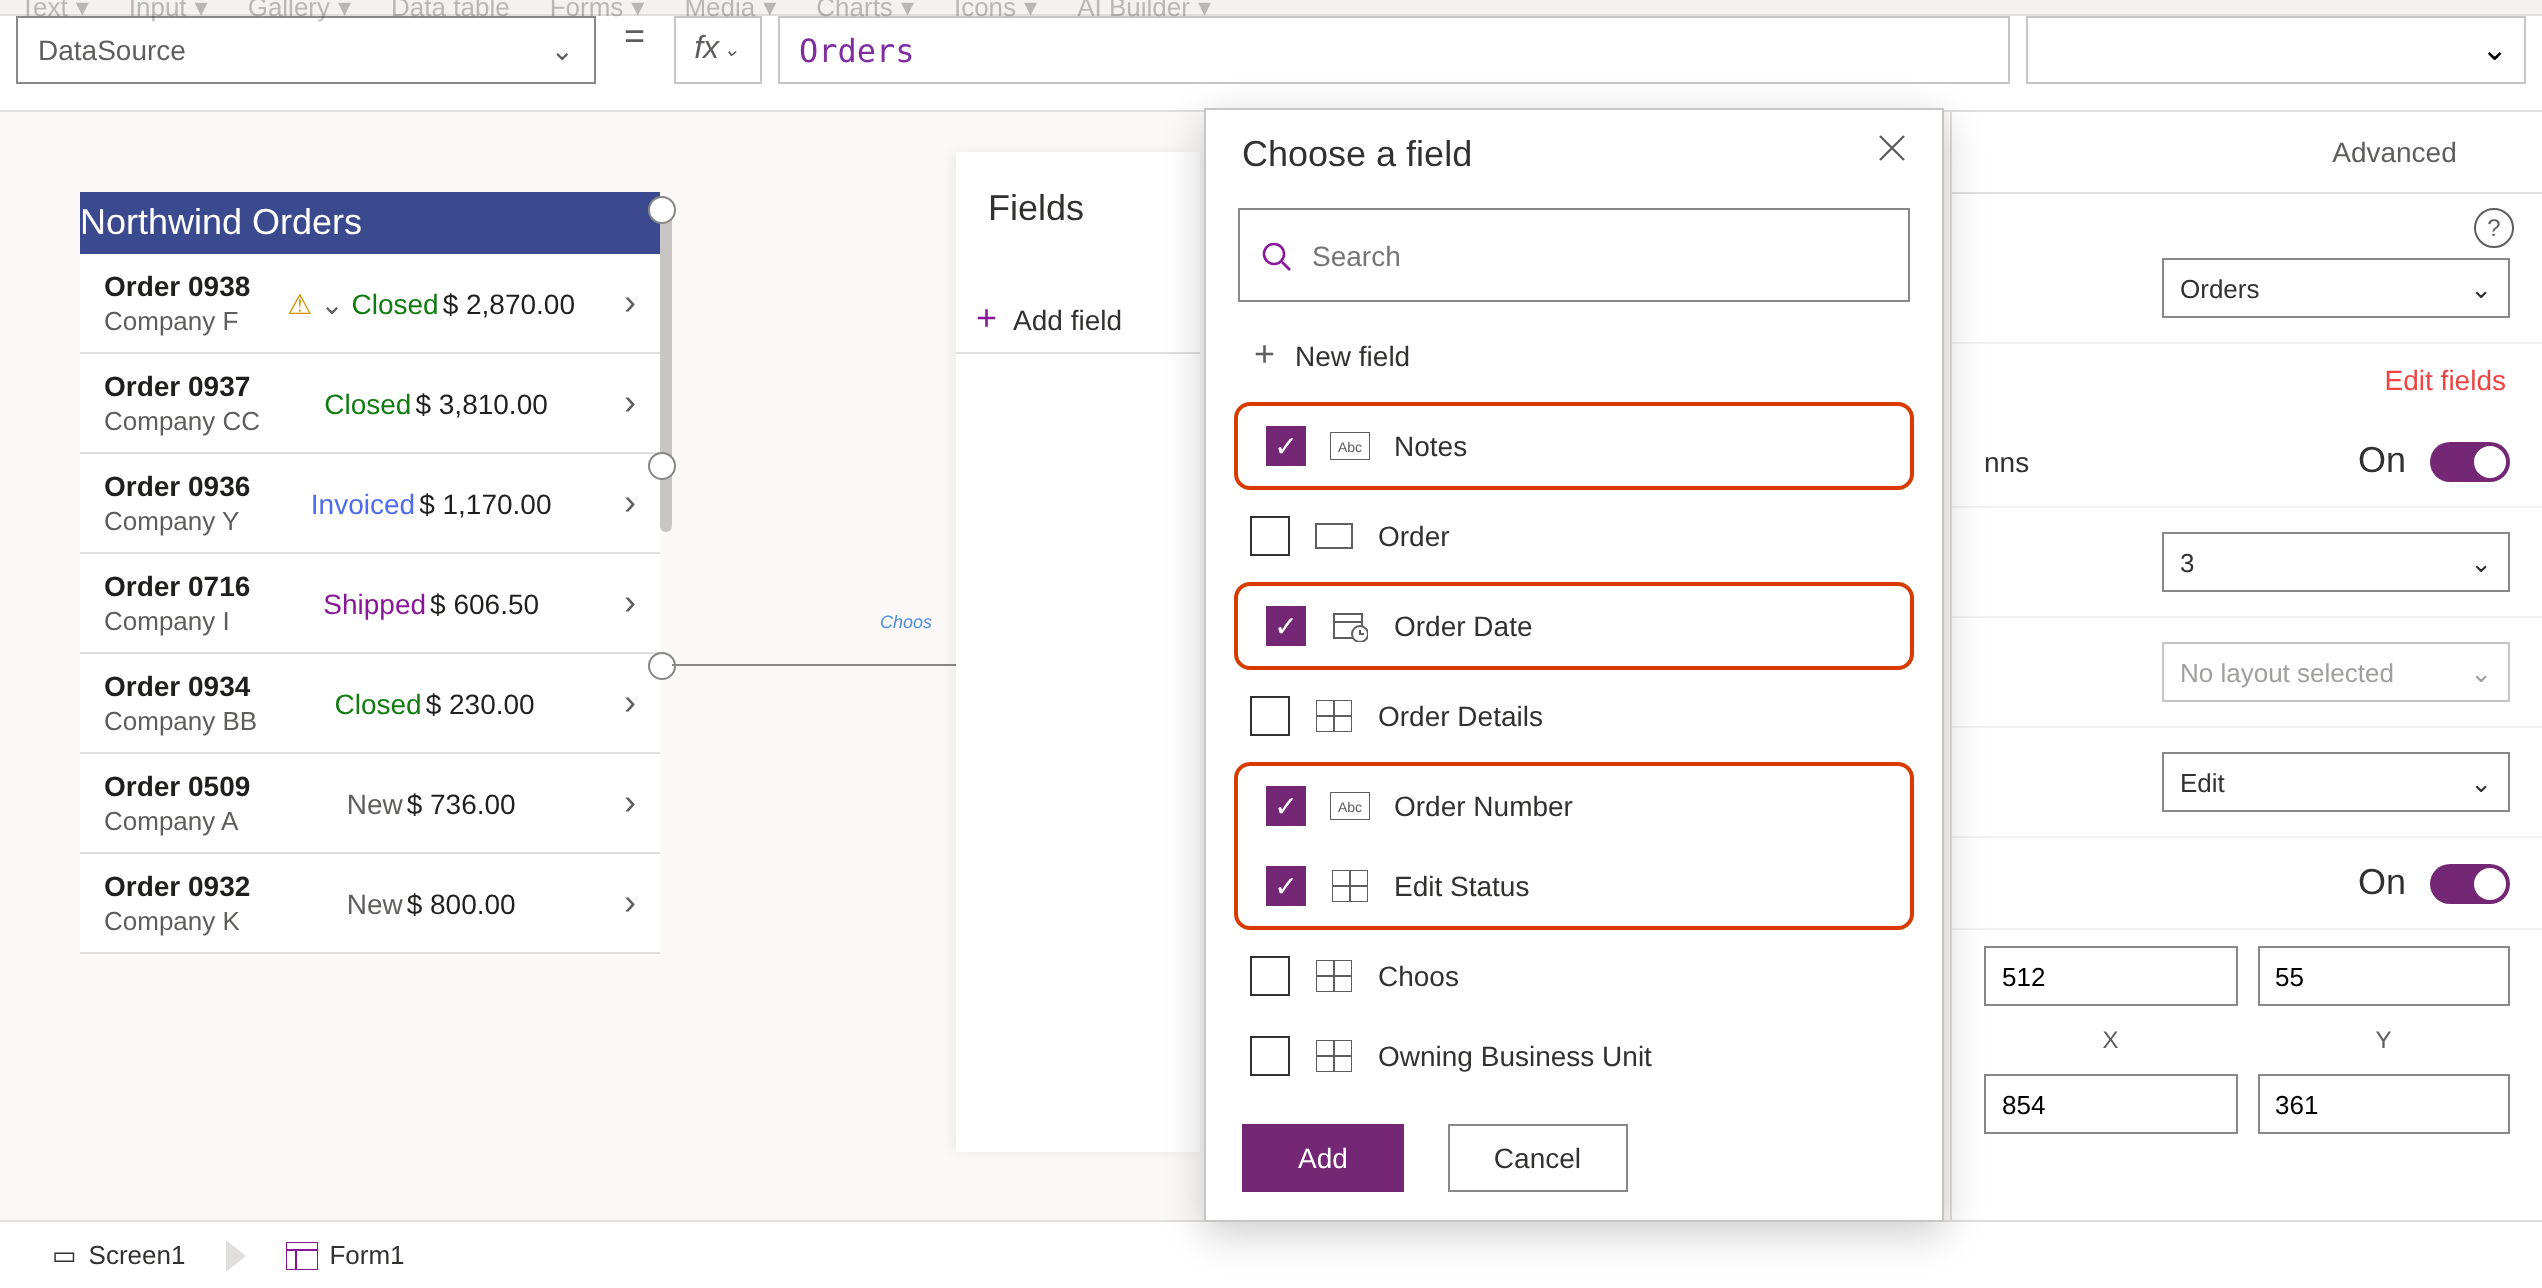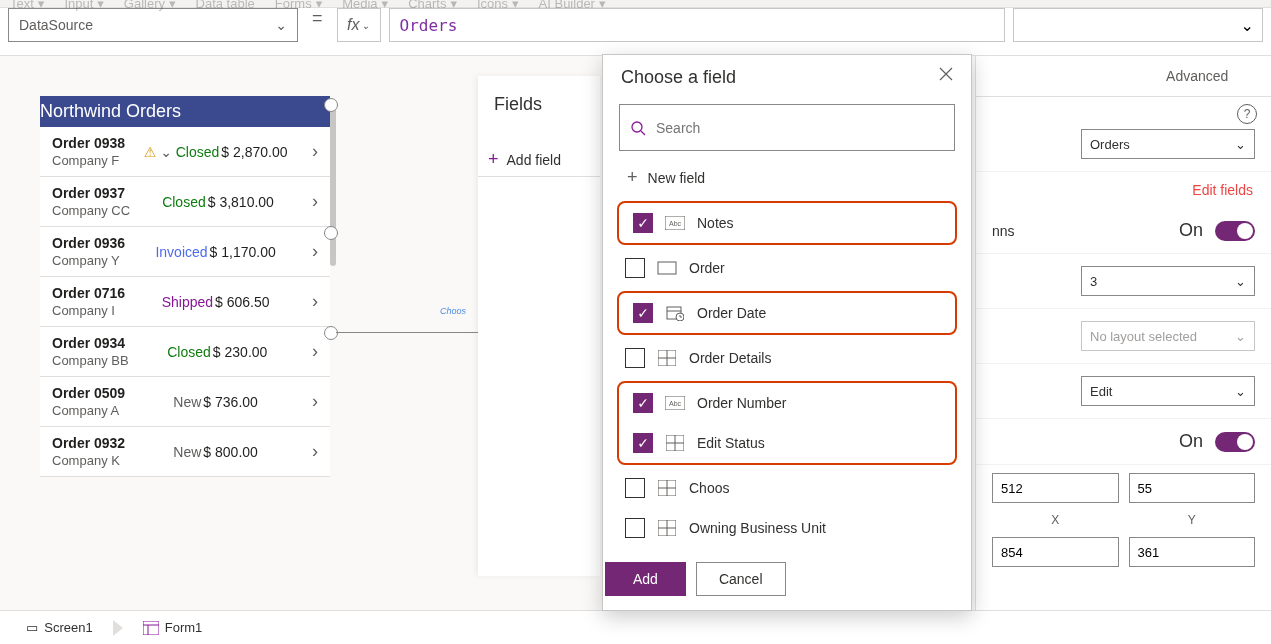--- a/index.html
+++ b/index.html
@@ -58,21 +58,21 @@
 .new-field { display: flex; align-items: center; gap: 10px; padding: 6px 16px 10px 24px; font-size: 14px; color: #323130; }
 .field-list { max-height: 390px; overflow-y: auto; padding: 0 8px; position: relative; }
 .field-list::-webkit-scrollbar { width: 6px; }
 .field-list::-webkit-scrollbar-thumb { background: #c8c6c4; border-radius: 3px; }
 .field-row { display: flex; align-items: center; gap: 12px; padding: 10px 14px; font-size: 14px; color: #323130; }
 .field-row .cb { width: 20px; height: 20px; border: 1px solid #323130; display: flex; align-items: center; justify-content: center; }
 .field-row .cb.checked { background: #742774; border-color: #742774; color: #fff; }
 .field-icon { width: 20px; height: 16px; display: flex; align-items: center; justify-content: center; color: #605e5c; }
 .highlight-box { border: 2px solid #d83b01; border-radius: 8px; margin: 3px 6px; padding: 0 !important; }
 .highlight-box .field-row { padding: 10px 14px; }
-.popup-footer { display: flex; gap: 10px; padding: 14px 2px; }
+.popup-footer { display: flex; gap: 22px; padding: 14px 18px; }
 .btn-primary { background: #742774; color: #fff; border: none; padding: 8px 28px; font-size: 14px; cursor: pointer; }
 .btn-secondary { background: #fff; border: 1px solid #8a8886; color: #323130; padding: 8px 22px; font-size: 14px; cursor: pointer; }
 
 
 .props { position: absolute; right: 0; top: 0; width: 296px; height: 580px; background: #fff; border-left: 1px solid #e1dfdd; padding: 0; }
 .props-tabs { display: flex; border-bottom: 1px solid #e1dfdd; }
 .props-tab { flex: 1; text-align: center; padding: 12px 0; font-size: 14px; color: #605e5c; }
 .props-row { display: flex; justify-content: space-between; align-items: center; padding: 12px 16px; font-size: 14px; color: #323130; border-bottom: 1px solid #f3f2f1; }
 .props-dd { width: 174px; height: 30px; border: 1px solid #8a8886; display: flex; align-items: center; justify-content: space-between; padding: 0 8px; font-size: 13px; }
 .edit-link { color: #ef4444; font-size: 14px; text-align: right; width: 100%; padding: 10px 18px; }

